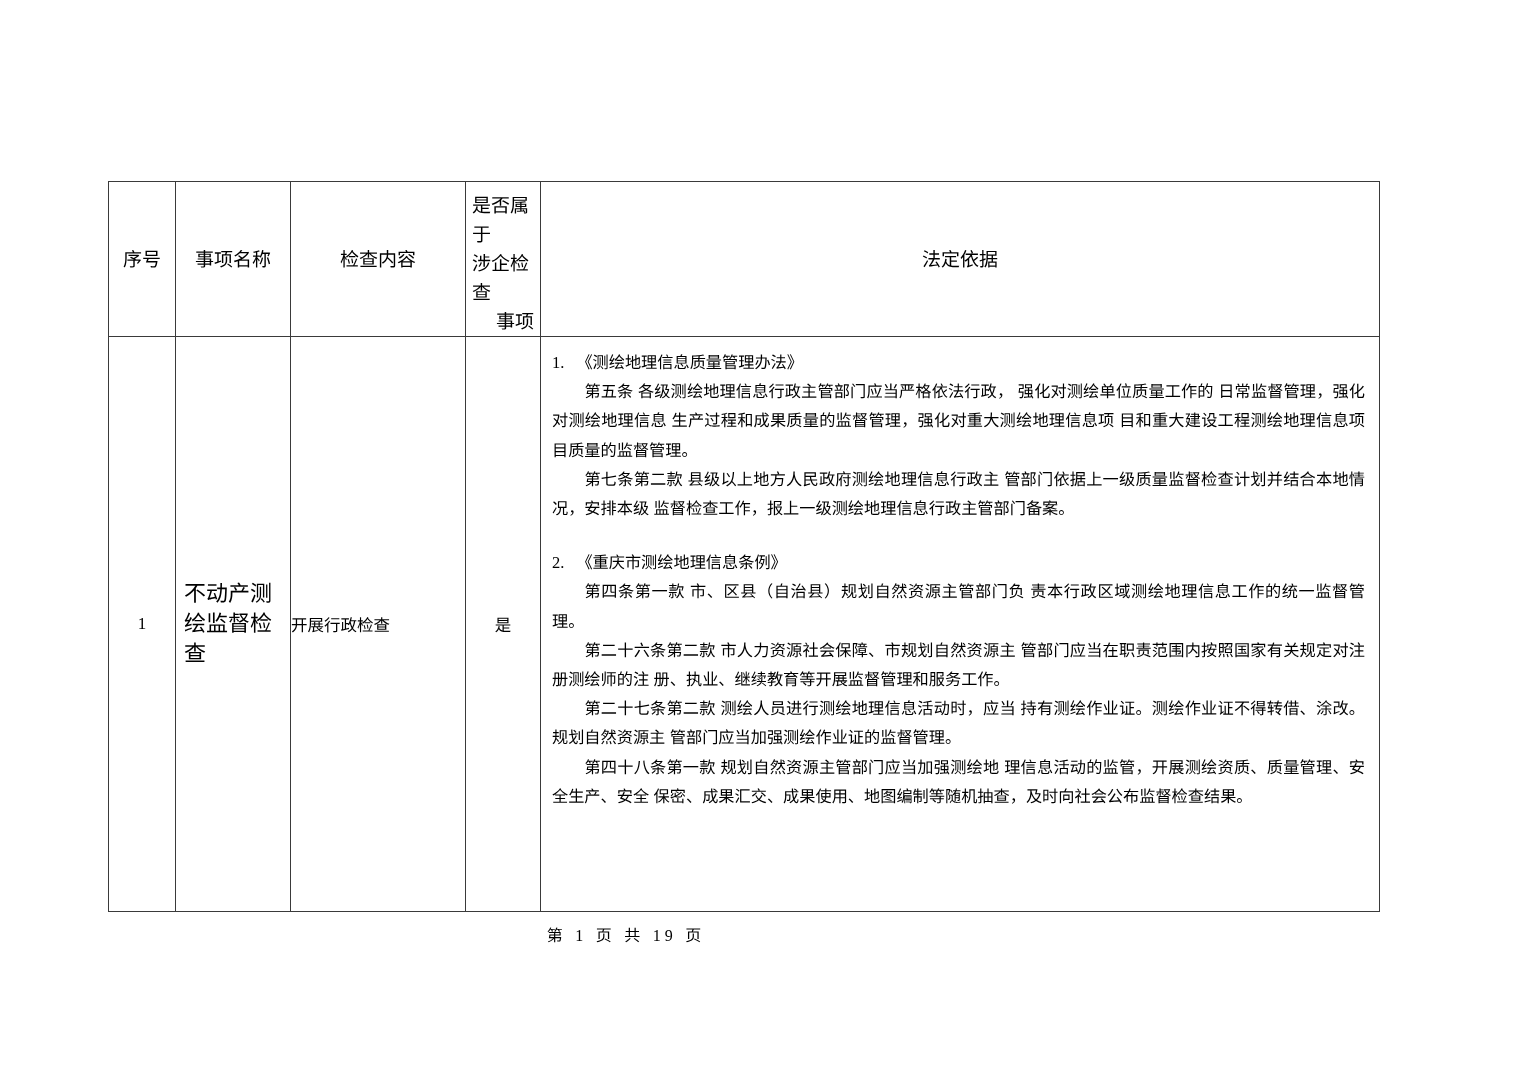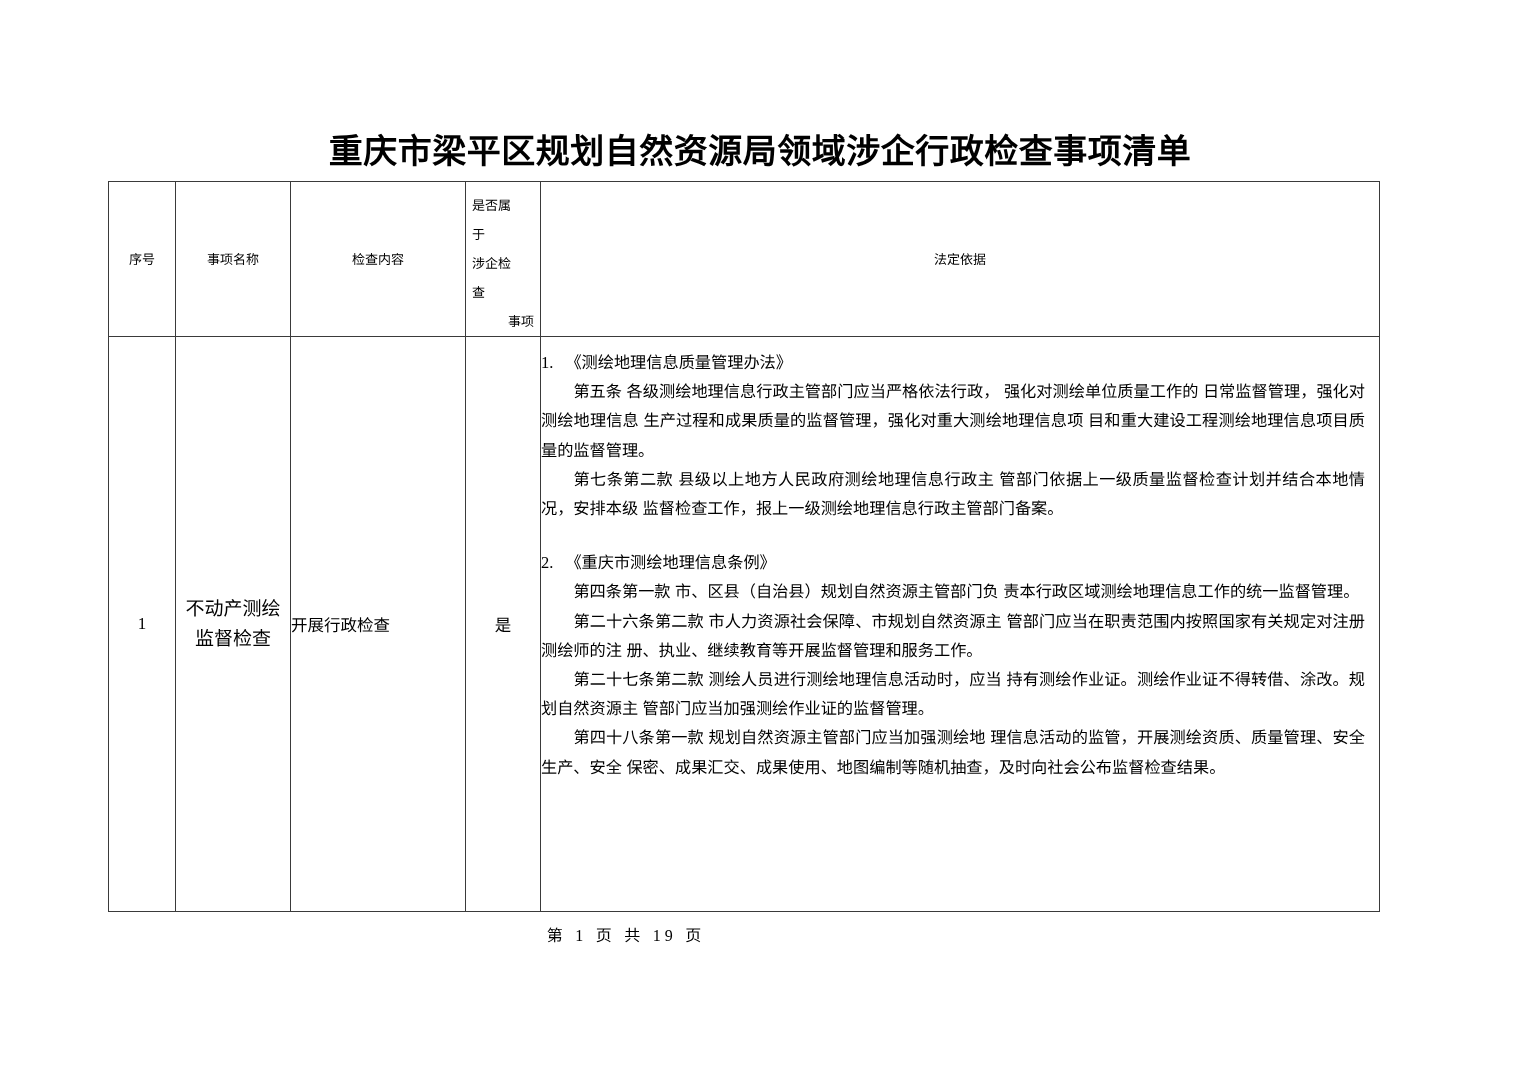--- a/index.html
+++ b/index.html
@@ -57,21 +57,21 @@
   .listing-table td {
     border: 1px solid #3a3a3a;
     padding: 0;
     vertical-align: middle;
     font-weight: 400;
   }
 
   
   .hrow th {
     height: 143px;
-    font-size: 13px;
+    font-size: 19px;
     line-height: 29px;
     text-align: center;
   }
   .hrow th.flag-head {
     text-align: left;
     vertical-align: top;
     padding: 9px 4px 0 6px;
     line-height: 29px;
   }
   .flag-head .last-line {
@@ -83,36 +83,36 @@
   
   .brow td {
     height: 553px;
   }
   td.idx-cell {
     text-align: center;
     font-family: "Liberation Serif", "DejaVu Serif", serif;
     font-size: 17px;
   }
   td.name-cell {
-    text-align: center;
-    font-size: 19px;
+    text-align: left;
+    font-size: 22px;
     line-height: 30px;
     padding: 0 8px;
   }
   td.content-cell {
     text-align: left;
     font-size: 16.5px;
   }
   td.flag-cell {
     text-align: center;
     font-size: 16.5px;
   }
   td.basis-cell {
     vertical-align: top;
-    padding: 11px 14px 10px 0;
+    padding: 11px 14px 10px 11px;
     font-size: 16.2px;
     line-height: 29.2px;
     text-align: justify;
     text-justify: inter-ideograph;
   }
 
   .basis-block + .basis-block {
     margin-top: 25px;
   }
   .basis-title {
@@ -143,21 +143,20 @@
   }
   .page-footer .pf-num {
     font-family: "Liberation Serif", "DejaVu Serif", serif;
   }
 </style>
 </head>
 <body>
 
 <div class="page">
 
-  <h1 class="doc-title">重庆市梁平区规划自然资源局领域涉企行政检查事项清单</h1>
 
   <table class="listing-table">
     <colgroup>
       <col class="c-idx">
       <col class="c-name">
       <col class="c-content">
       <col class="c-flag">
       <col class="c-basis">
     </colgroup>
     <thead>

